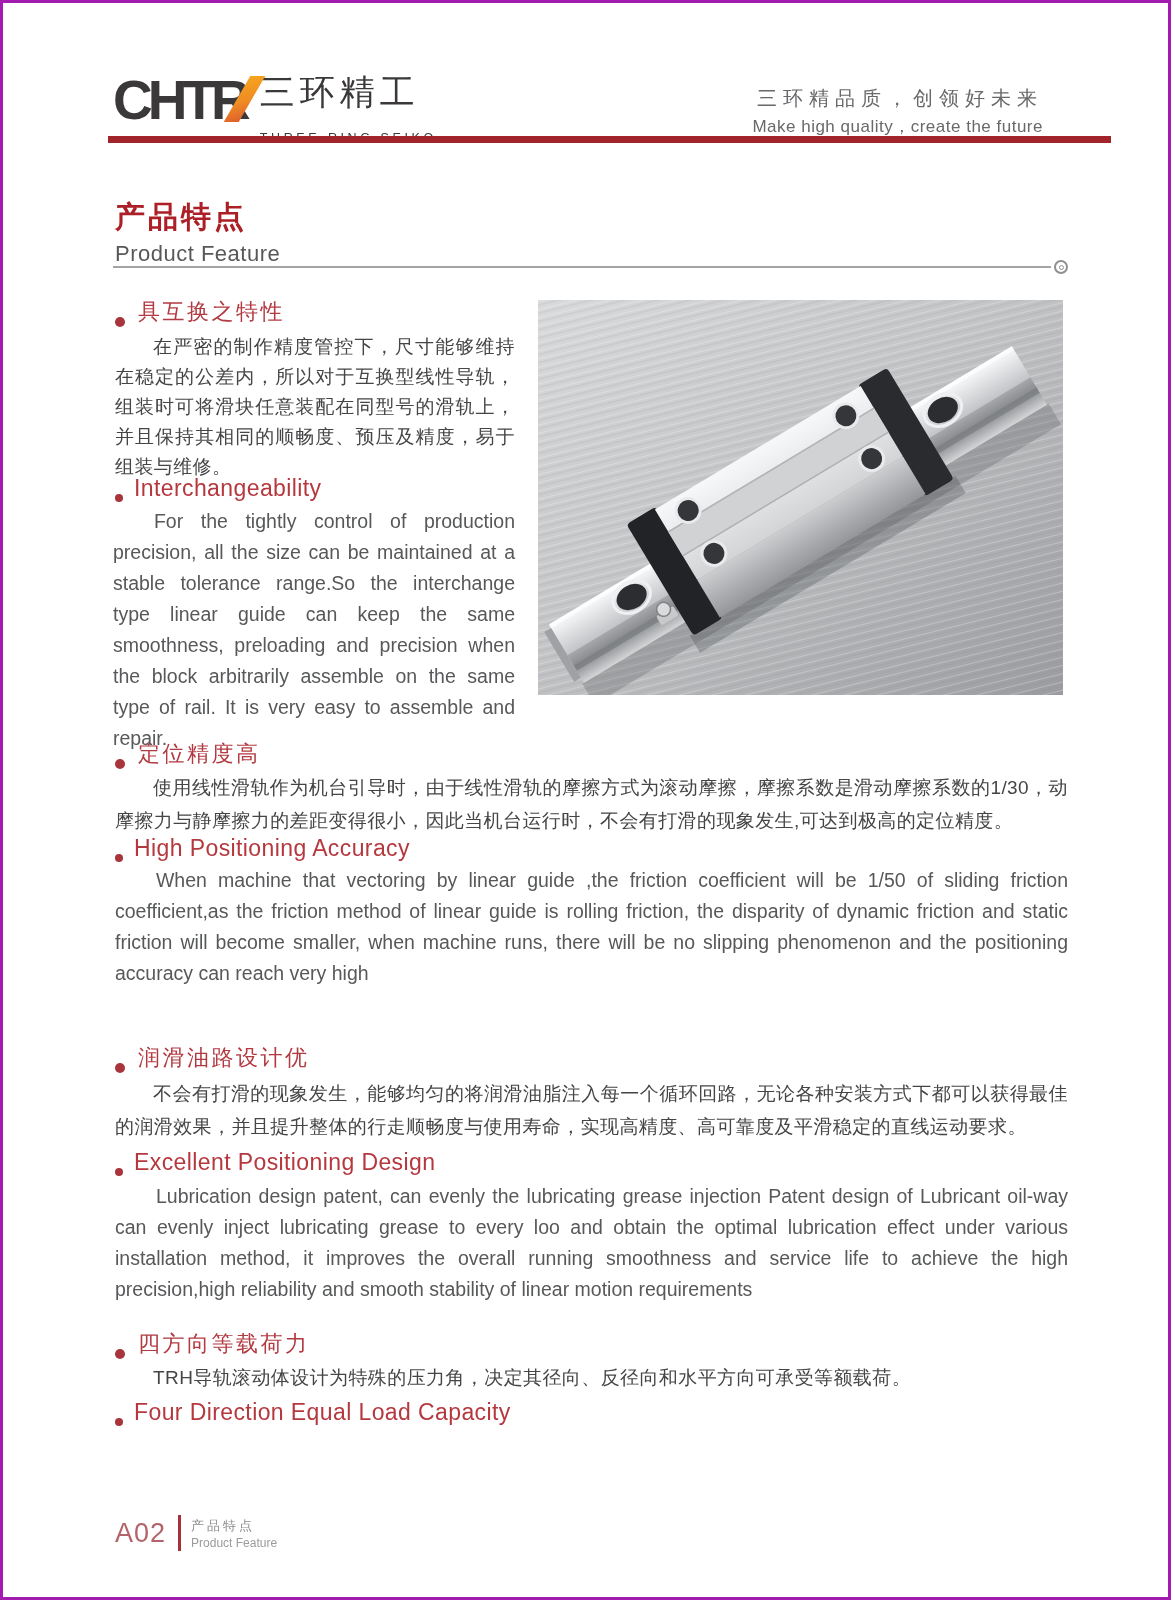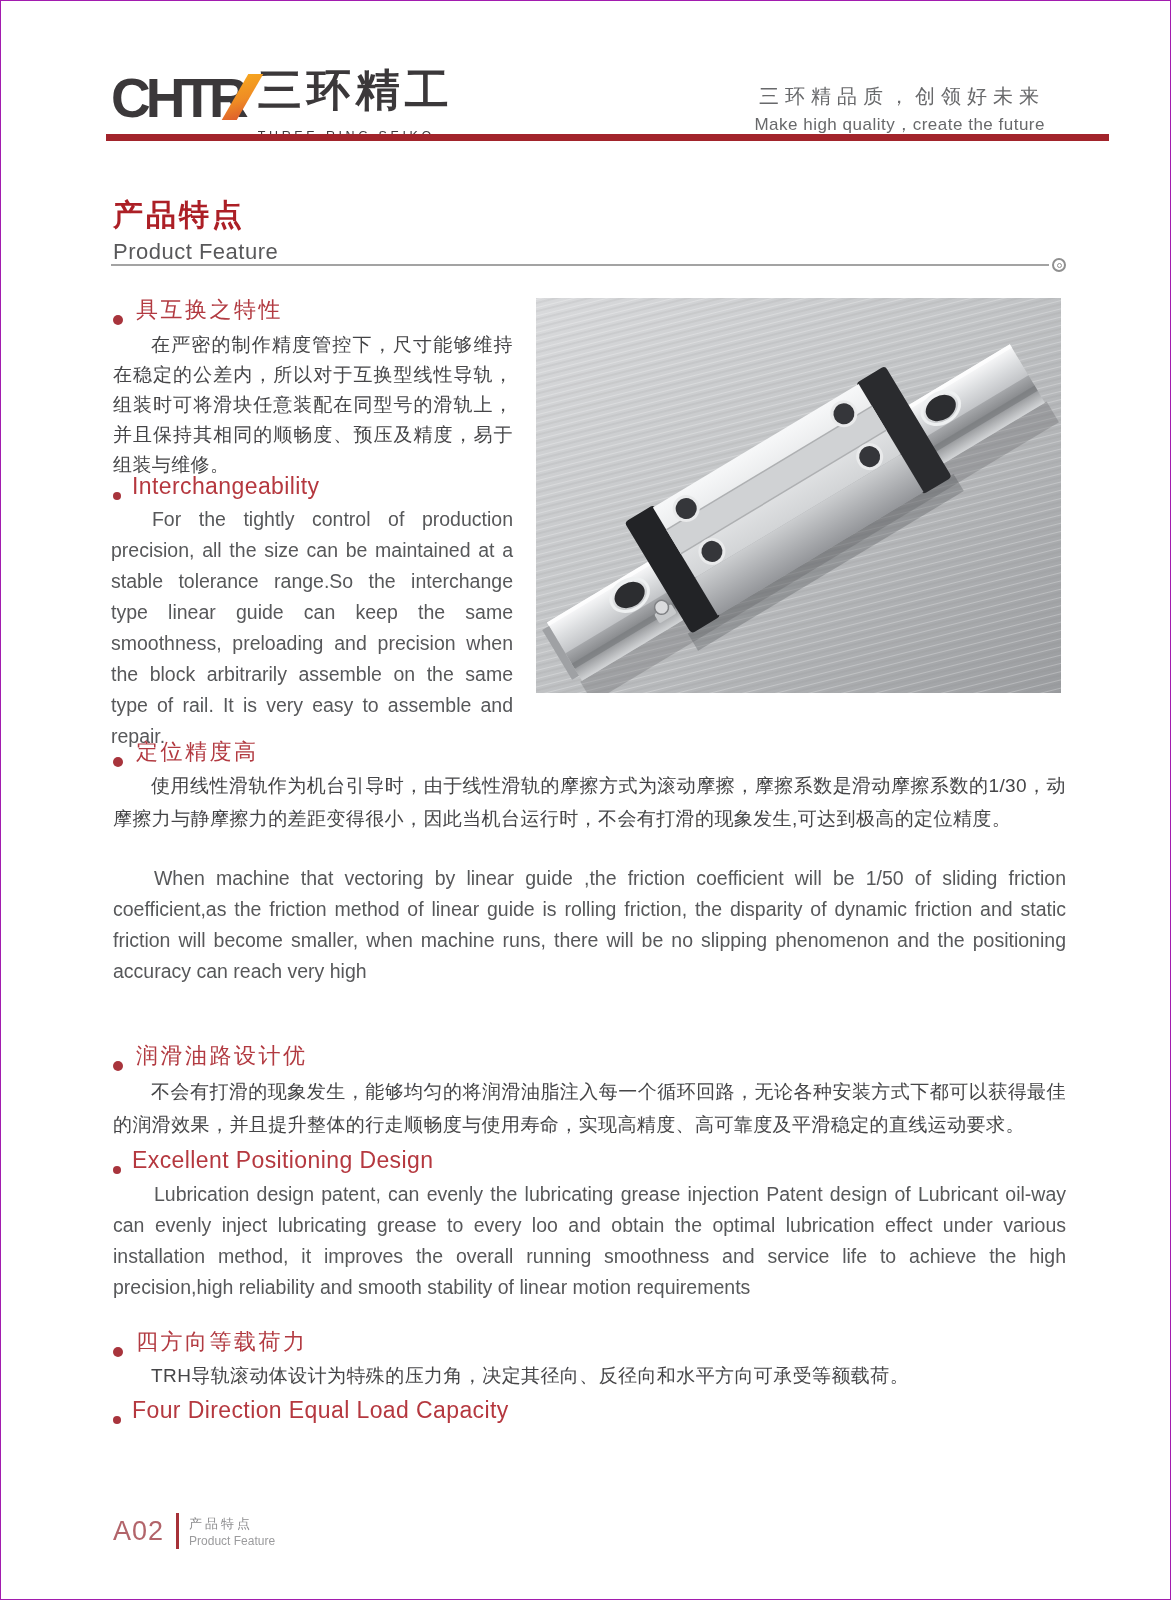--- a/index.html
+++ b/index.html
@@ -1,33 +1,33 @@
 <!DOCTYPE html>
 <html><head>
 <meta charset="utf-8">
 <style>
   * { margin:0; padding:0; box-sizing:border-box; }
   html,body { background:#ffffff; }
   body { font-family:"Liberation Sans","DejaVu Sans",sans-serif; }
   .page {
     position:relative; width:1171px; height:1600px; margin:0 auto;
-    background:#ffffff; border:1px solid #a21caf; overflow:hidden;
+    background:#ffffff; border:3px solid #a21caf; overflow:hidden;
   }
 
   
   .logo-block { position:absolute; left:110px; top:68px; display:flex; align-items:flex-start; }
   .logo-mark { position:relative; line-height:1; }
   .logo-chtr { font-size:55px; font-weight:800; letter-spacing:-5px; color:#3b383a; line-height:58px; }
   .logo-slash {
     position:absolute; left:124px; top:5px; width:15px; height:46px;
     background:linear-gradient(160deg,#f6a51f 0%,#ef8c24 55%,#de5f2c 100%);
     transform:skewX(-30deg);
   }
   .brand-col { margin-left:14px; padding-top:2px; }
-  .brand-cn { font-size:44px; font-weight:700; letter-spacing:5px; color:#3b383a; line-height:38px; }
+  .brand-cn { font-size:35px; font-weight:400; letter-spacing:5px; color:#3b383a; line-height:38px; }
   .brand-en { font-size:12.5px; font-weight:400; letter-spacing:3.6px; color:#3b383a; margin-top:20px; }
 
   .slogan { position:absolute; top:82px; right:125px; text-align:right; color:#68696b; }
   .slogan-cn { font-size:20px; letter-spacing:6px; }
   .slogan-en { font-size:17px; letter-spacing:0.5px; margin-top:3px; }
 
   .brand-rule { position:absolute; left:105px; top:133px; width:1003px; height:7px; background:#a2242b; }
 
   
   .sec-title { position:absolute; left:112px; top:194px; }
@@ -182,20 +182,24 @@
       </g>
     </svg>
   </div>
 
   <div class="feat-h" style="left:112px; top:736px;">
     <span class="dot dot-cn"></span>
     <span class="feat-h-cn">定位精度高</span>
   </div>
   <p class="para-cn w-full" style="top:768px; line-height:33px;">使用线性滑轨作为机台引导时，由于线性滑轨的摩擦方式为滚动摩擦，摩擦系数是滑动摩擦系数的1/30，动摩擦力与静摩擦力的差距变得很小，因此当机台运行时，不会有打滑的现象发生,可达到极高的定位精度。</p>
 
+  <div class="feat-h" style="left:112px; top:832px;">
+    <span class="dot dot-en"></span>
+    <span class="feat-h-en">High Positioning Accuracy</span>
+  </div>
   <p class="para-en w-full" style="top:862px;">When machine that vectoring by linear guide ,the friction coefficient will be 1/50 of sliding friction coefficient,as the friction method of linear guide is rolling friction, the disparity of dynamic friction and static friction will become smaller, when machine runs, there will be no slipping phenomenon and the positioning accuracy can reach very high</p>
 
   <div class="feat-h" style="left:112px; top:1040px;">
     <span class="dot dot-cn"></span>
     <span class="feat-h-cn">润滑油路设计优</span>
   </div>
   <p class="para-cn w-full" style="top:1074px; line-height:33px;">不会有打滑的现象发生，能够均匀的将润滑油脂注入每一个循环回路，无论各种安装方式下都可以获得最佳的润滑效果，并且提升整体的行走顺畅度与使用寿命，实现高精度、高可靠度及平滑稳定的直线运动要求。</p>
 
   <div class="feat-h" style="left:112px; top:1146px;">
     <span class="dot dot-en"></span>

